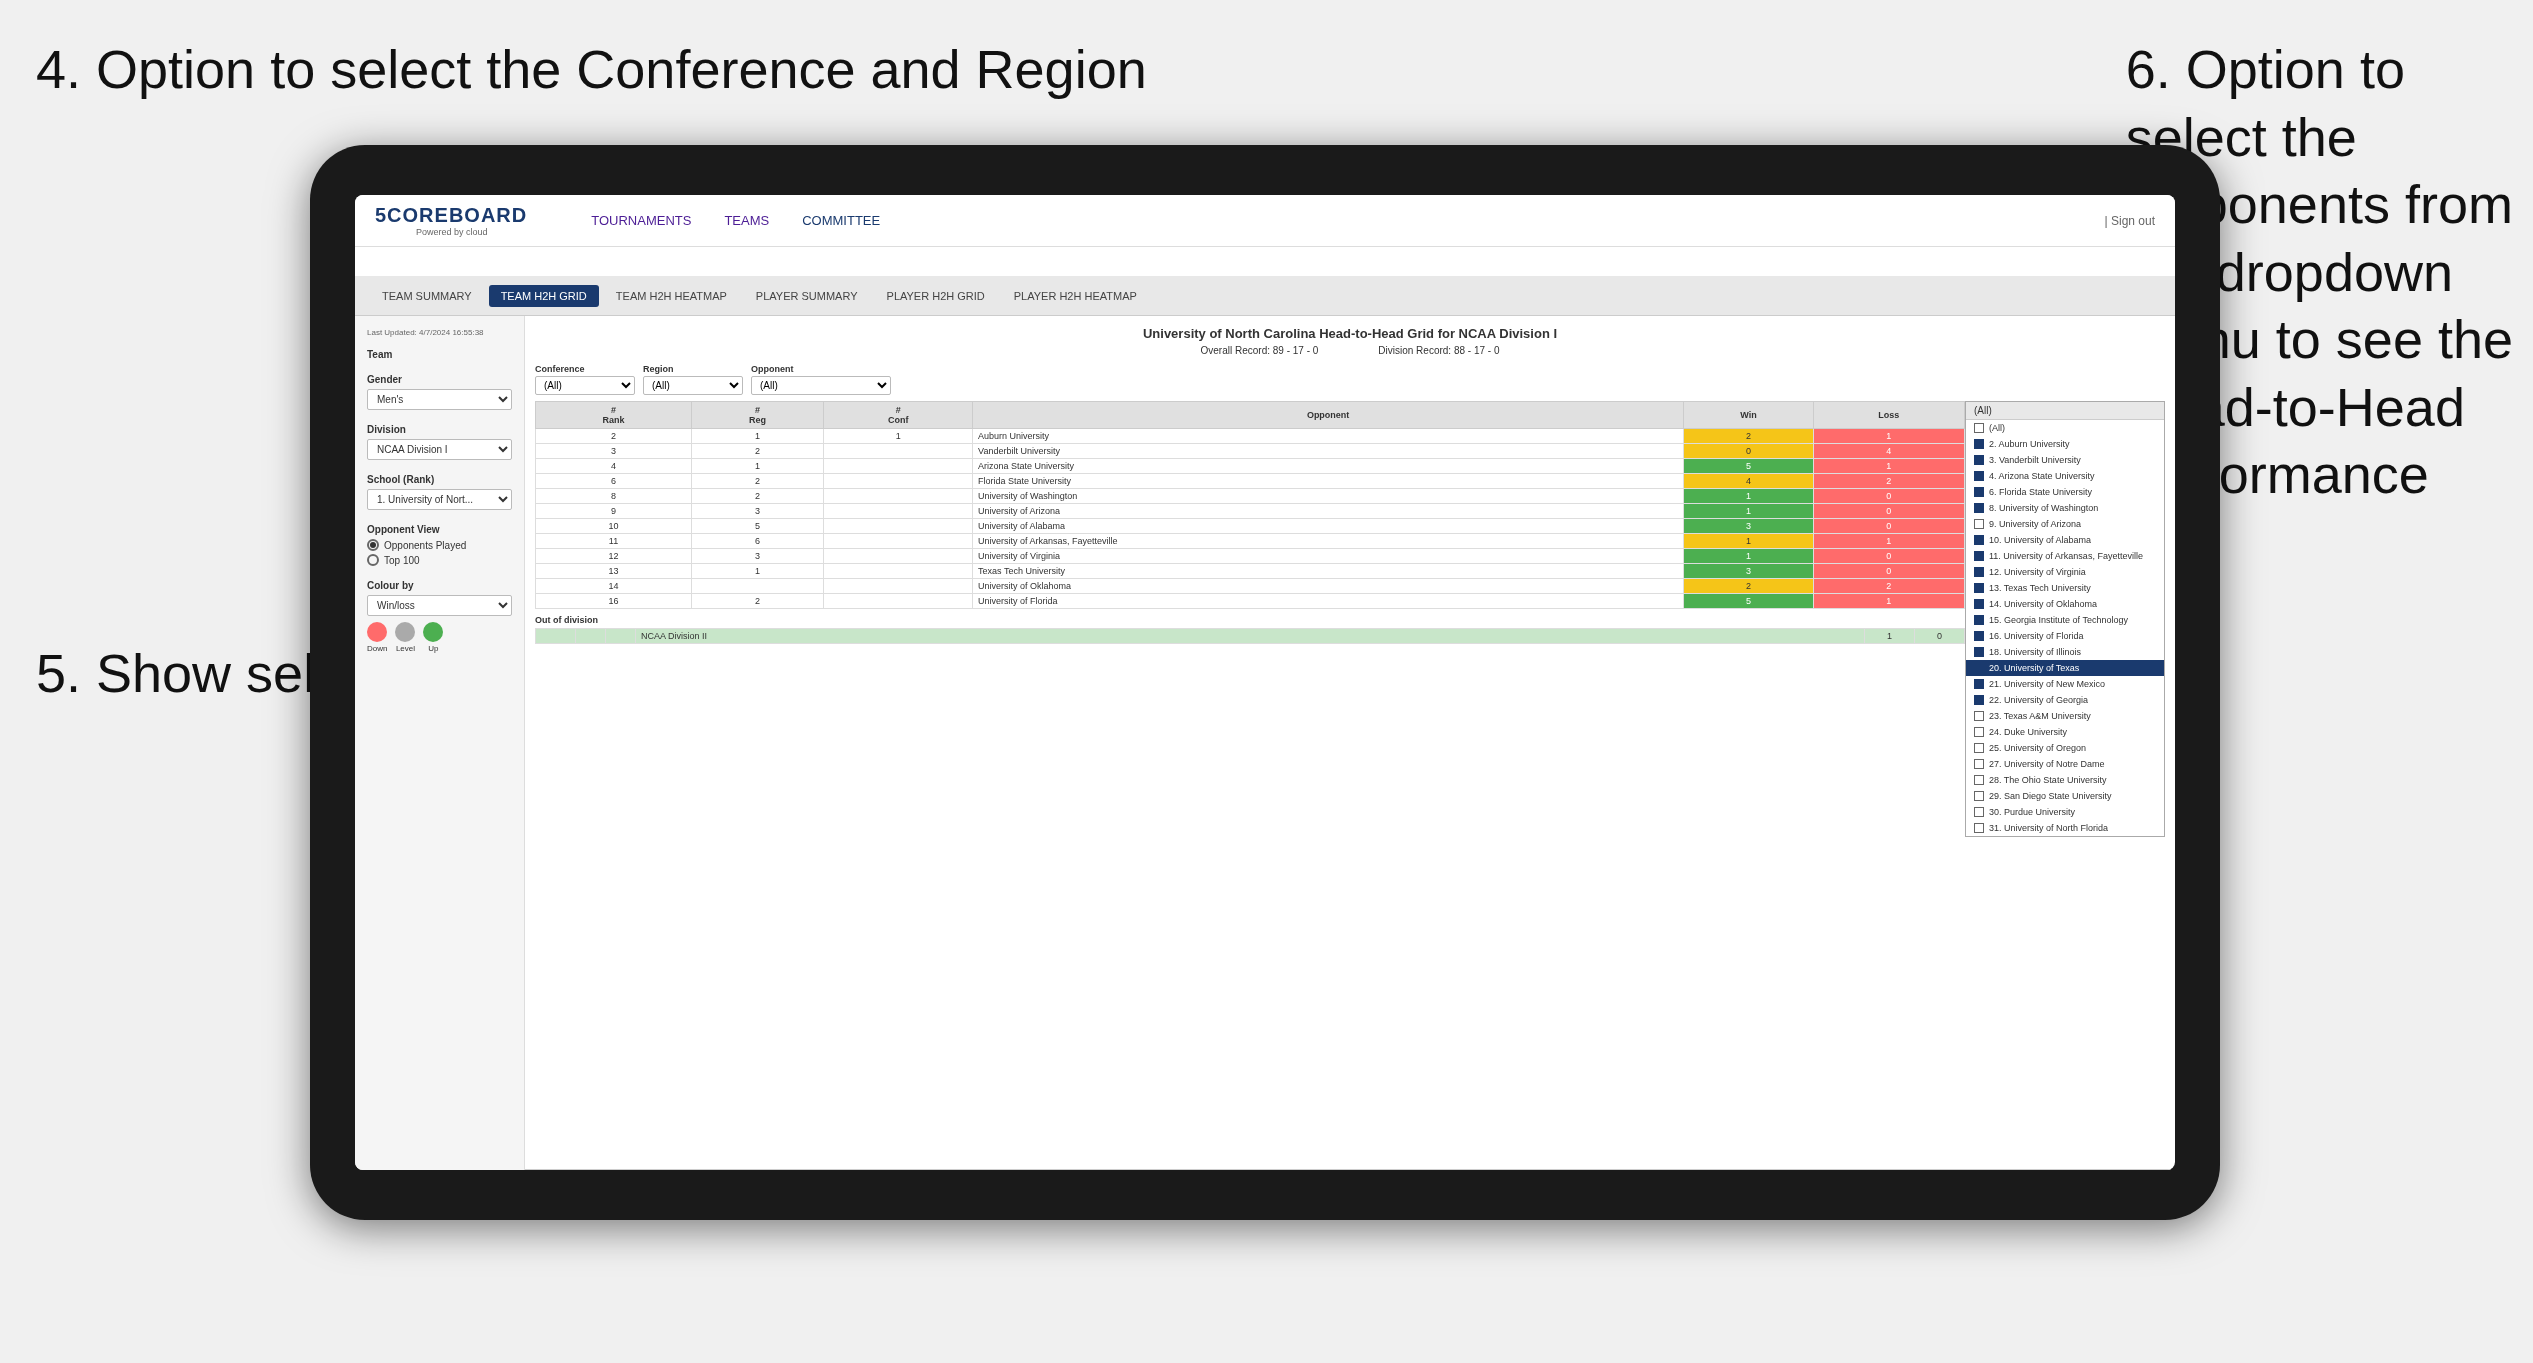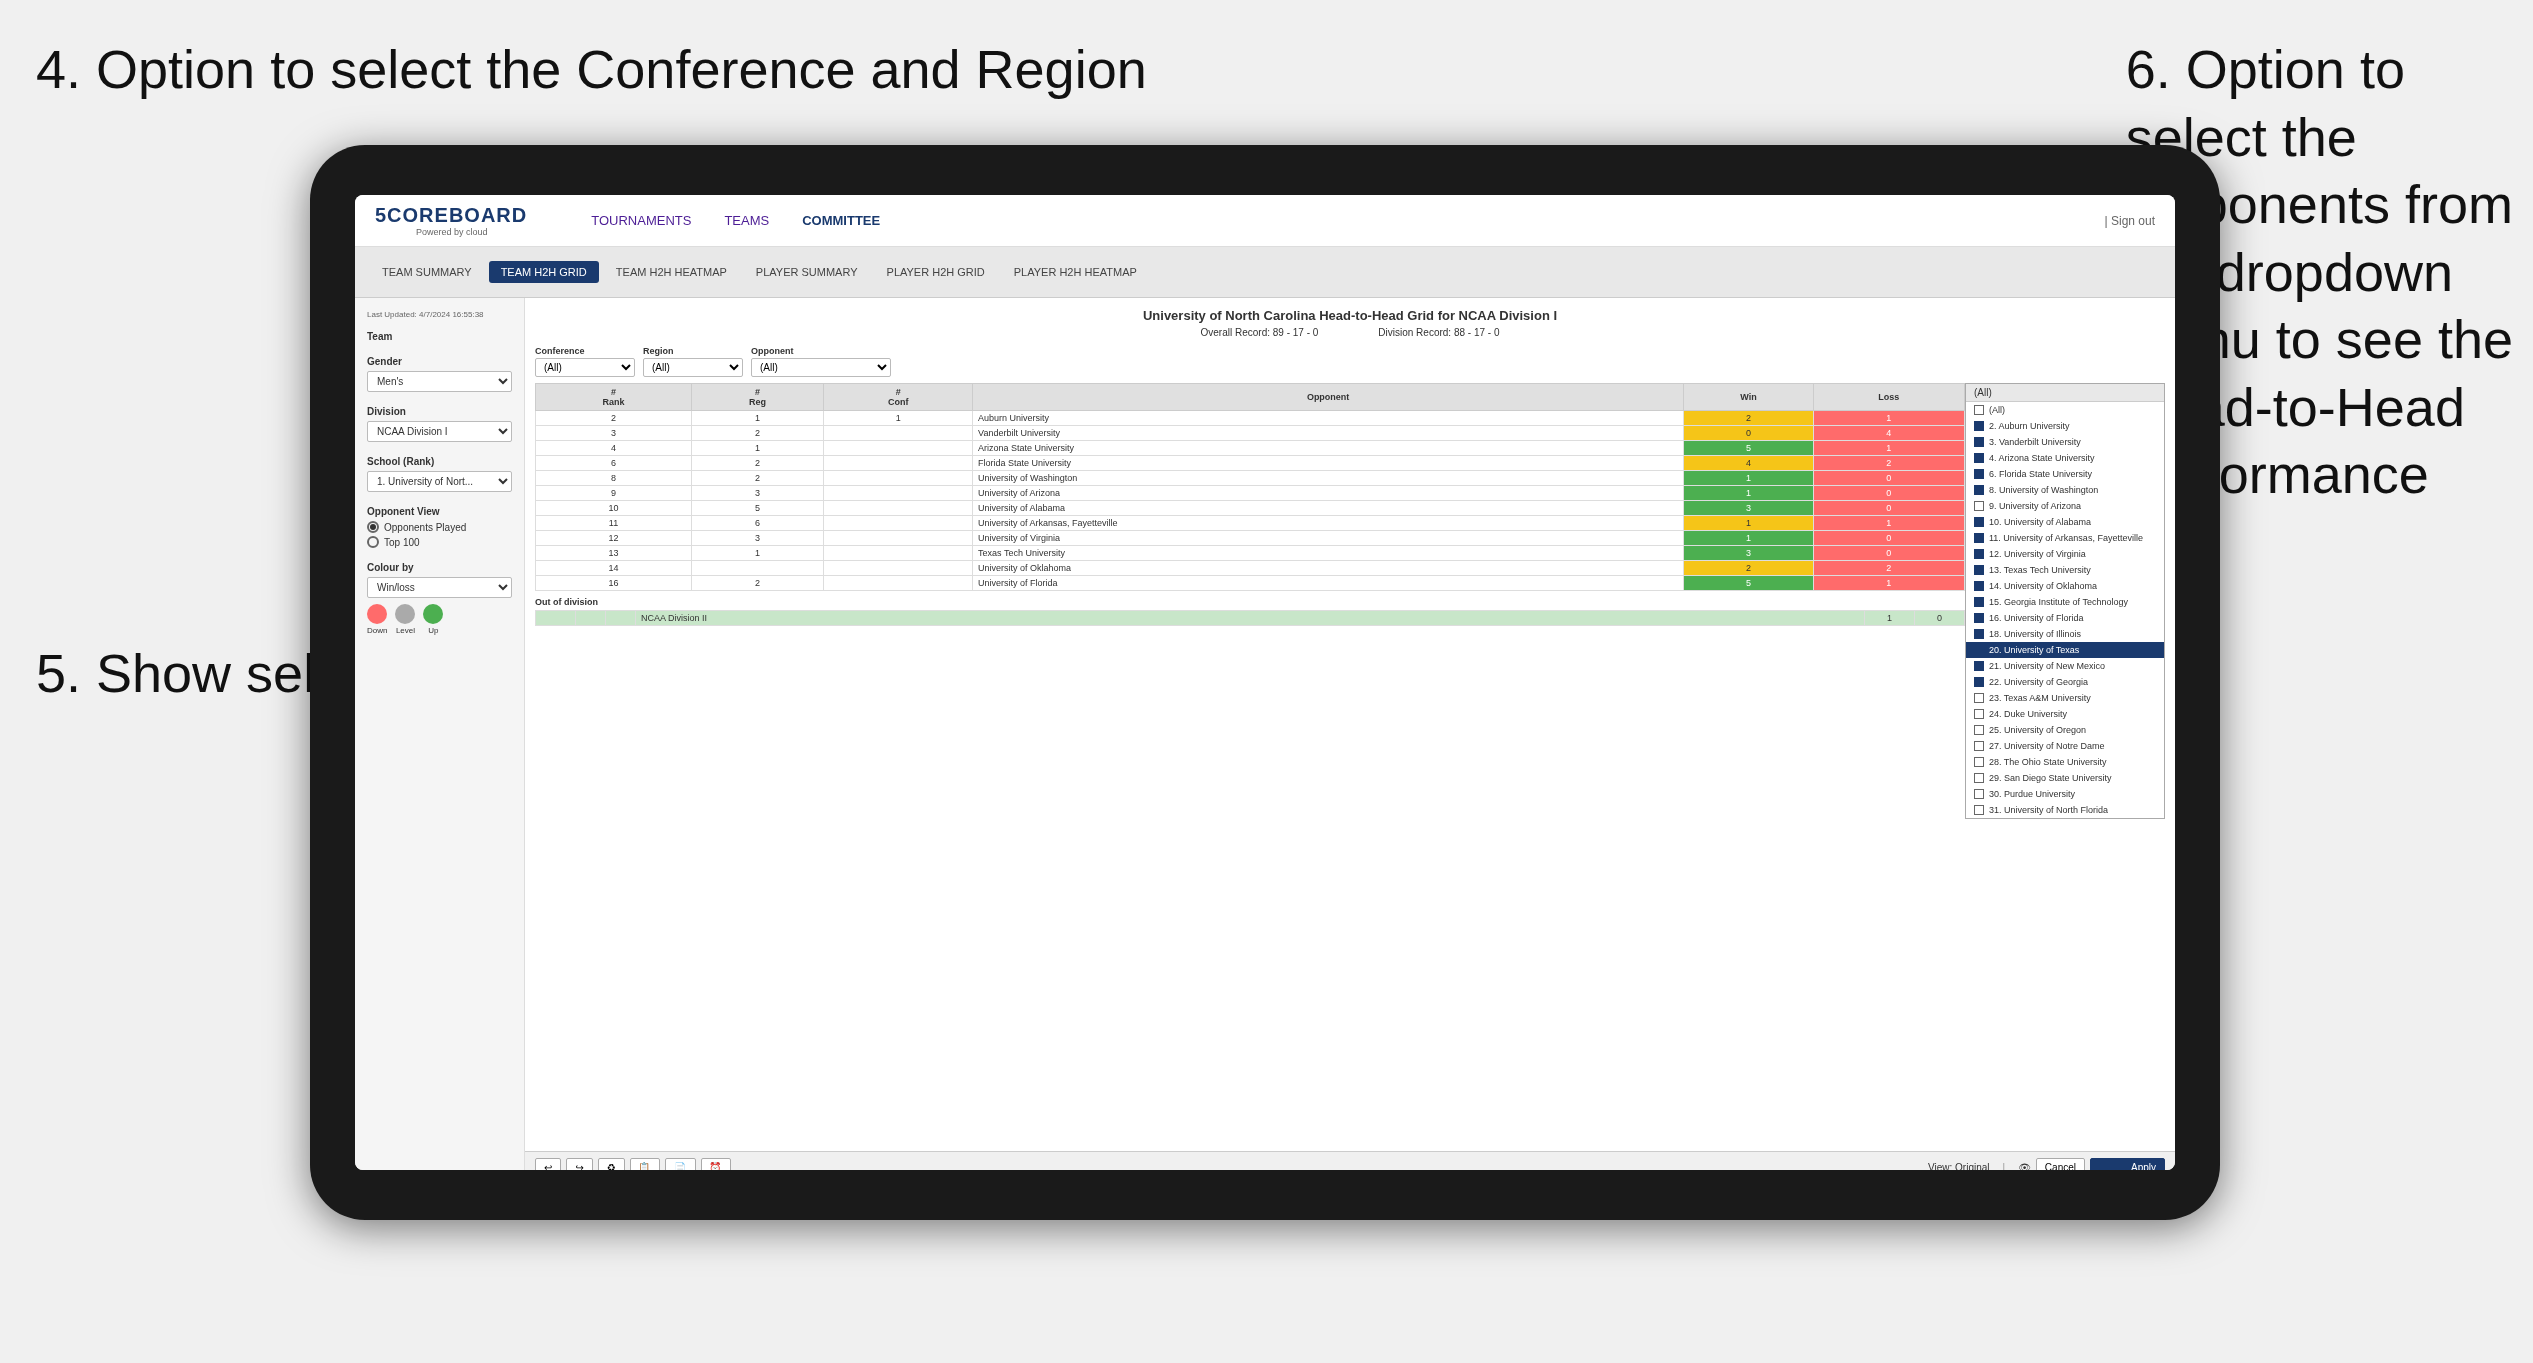--- a/index.html
+++ b/index.html
@@ -84,37 +84,38 @@
     .nav-item {
       font-size: 13px;
       color: #4c1d95;
       padding: 6px 14px;
       cursor: pointer;
       font-weight: 500;
     }
 
     .nav-item.active {
       color: #1a3a6e;
-      font-weight: 700;
+      font-weight: 400;
     }
 
     .nav-right {
       font-size: 12px;
       color: #666;
     }
 
     
     .sub-nav {
       background: #e8e8e8;
       border-bottom: 1px solid #ccc;
-      height: 51px;
+      height: 40px;
       display: flex;
       align-items: center;
       padding: 0 15px;
       gap: 5px;
+      margin-top: 29px;
     }
 
     .sub-nav-item {
       font-size: 11px;
       color: #444;
       padding: 5px 12px;
       cursor: pointer;
       font-weight: 500;
       white-space: nowrap;
     }

